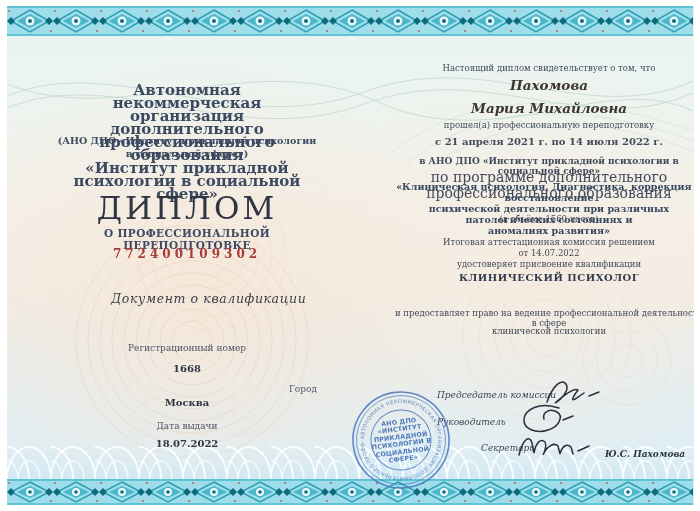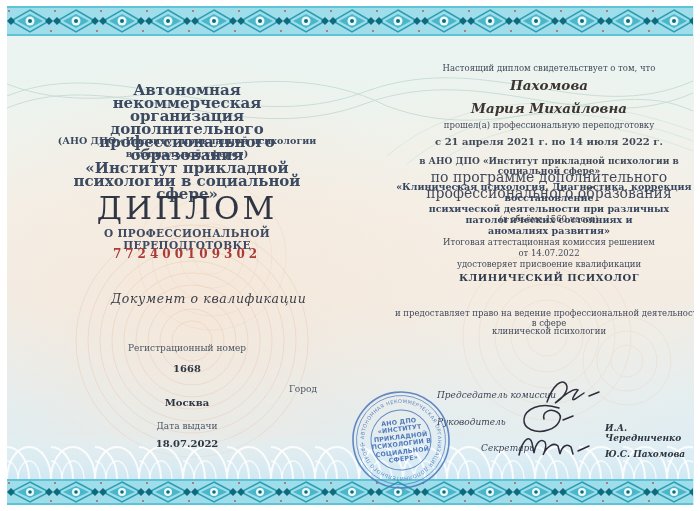--- a/index.html
+++ b/index.html
@@ -177,21 +177,20 @@
     <div class="r small" style="top:231px;">Итоговая аттестационная комиссия решением</div>
     <div class="r small" style="top:242px;">от 14.07.2022</div>
     <div class="r small" style="top:253px;">удостоверяет присвоение квалификации</div>
     <div class="r qual" style="top:266px;">КЛИНИЧЕСКИЙ ПСИХОЛОГ</div>
     <div class="r small" style="top:302px;">и предоставляет право на ведение профессиональной деятельности в сфере</div>
     <div class="r small" style="top:320px;">клинической психологии</div>
   </div>
 
   <div class="sig-role" style="left:430px;top:384px;">Председатель комиссии</div>
   <div class="sig-role" style="left:430px;top:411px;">Руководитель</div>
-  <div class="sig-name" style="left:598px;top:417px;">И.А. Чередниченко</div>
   <div class="sig-role" style="left:430px;top:437px;padding-left:44px;">Секретарь</div>
   <div class="sig-name" style="left:598px;top:443px;">Ю.С. Пахомова</div>
 
   <svg class="abs deco" style="left:536px;top:370px;" width="62" height="32" viewBox="0 0 62 32">
     <path d="M4,26 C10,9 19,2 23,8 C27,14 18,24 12,27 C20,20 31,11 35,14 C31,19 27,26 32,23 L41,17 M46,20 L56,16" fill="none" stroke="#2e2e3c" stroke-width="1.5" stroke-linecap="round"></path>
   </svg>
   <svg class="abs deco" style="left:512px;top:396px;" width="58" height="34" viewBox="0 0 58 34">
     <path d="M40,6 C20,-1 6,8 5,17 C4,27 17,32 29,28 C40,25 45,14 38,10 C31,6 23,10 25,17 M44,18 L54,14" fill="none" stroke="#2e2e3c" stroke-width="1.5" stroke-linecap="round"></path>
   </svg>
   <svg class="abs deco" style="left:506px;top:424px;" width="80" height="32" viewBox="0 0 80 32">

